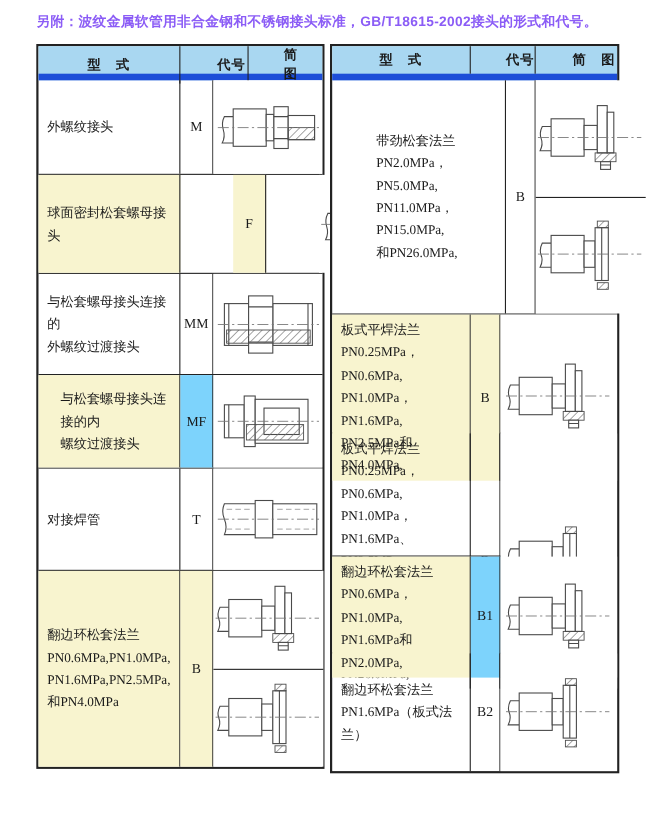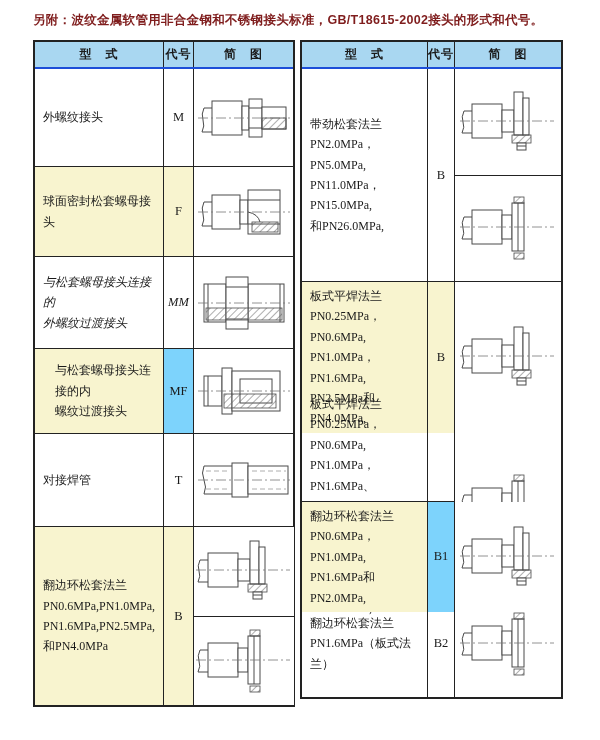--- a/index.html
+++ b/index.html
@@ -1,23 +1,23 @@
 <!DOCTYPE html>
 <html><head>
 <meta charset="utf-8">
 <style>
   html,body{margin:0;padding:0;background:#ffffff;}
   body{width:600px;height:740px;overflow:hidden;font-family:"Liberation Serif","DejaVu Serif",serif;color:#1a1a1a;}
   .page{position:relative;width:600px;height:740px;background:#fff;}
   .title{position:absolute;left:33px;top:12px;width:540px;font-family:"Liberation Sans","DejaVu Sans",sans-serif;
-         font-weight:700;font-size:12.5px;letter-spacing:.3px;color:#7f1d1d;}
+         font-weight:700;font-size:12.5px;letter-spacing:.3px;color:#8b5cf6;}
   .tbl{position:absolute;top:40px;border:2px solid #222;background:#fff;box-sizing:border-box;}
   .tbl-left{left:33px;width:262px;}
   .tbl-right{left:300px;width:263px;}
-  .thead{display:grid;height:25px;border-bottom:2px solid #1d4ed8;}
+  .thead{display:grid;height:25px;border-bottom:6px solid #1d4ed8;gap:32px;}
   .tbl-left .thead,.tbl-left .trow{grid-template-columns:129px 30px 1fr;}
   .tbl-right .thead,.tbl-right .trow{grid-template-columns:126px 27px 1fr;}
   .th{display:flex;align-items:center;justify-content:center;font-size:12px;font-weight:700;
       border-right:1px solid #222;letter-spacing:1px;}
   .th:last-child{border-right:none;}
   .trow{display:grid;border-bottom:1px solid #222;box-sizing:border-box;}
   .trow:last-child{border-bottom:none;}
   .c-type{display:flex;align-items:center;padding:4px 3px 4px 8px;font-size:12px;line-height:1.7;
           white-space:pre-line;border-right:1px solid #222;box-sizing:border-box;}
   .c-code{display:flex;align-items:center;justify-content:center;font-size:12.5px;border-right:1px solid #222;}
@@ -45,59 +45,59 @@
 <div class="page">
   <div class="title">另附：波纹金属软管用非合金钢和不锈钢接头标准，GB/T18615-2002接头的形式和代号。</div>
 
   <div class="tbl tbl-left">
     <div class="thead" style="background: rgb(169, 215, 241);">
       <div class="th">型　式</div>
       <div class="th">代号</div>
       <div class="th">简　图</div>
     </div>
     <div>
-        <div class="trow" style="height: 98px;">
+        <div class="trow" style="height: 86px;">
           <div class="c-type">外螺纹接头</div>
           <div class="c-code">M</div>
           <div class="c-sketch">
             <div class="sk">
               <svg class="dwg" width="96" height="60" viewBox="0 0 96 60">
 <path class="lnn" d="M16 20 H8 q-3 6 -1 12 q2 6 -1 12 H16"></path>
 <rect class="ln" x="16" y="13" width="30" height="34"></rect>
 <rect class="ln" x="46" y="18" width="7" height="24"></rect>
 <rect class="ln" x="53" y="11" width="13" height="38"></rect>
 <line class="lnn" x1="53" y1="20" x2="66" y2="20"></line>
                 <line class="lnn" x1="53" y1="40" x2="66" y2="40"></line>
 <rect class="ln" x="66" y="19" width="24" height="22"></rect>
 <rect class="ht" x="66" y="30" width="24" height="11"></rect>
 <line class="cl" x1="2" y1="30" x2="94" y2="30"></line>
               </svg>
             </div>
           </div>
         </div>
-        <div class="trow" style="height: 90px;">
+        <div class="trow" style="height: 90px; gap: 48px;">
           <div class="c-type" style="background: rgb(248, 244, 207);">球面密封松套螺母接头</div>
           <div class="c-code" style="background: rgb(248, 244, 207);">F</div>
           <div class="c-sketch">
             <div class="sk">
               <svg class="dwg" width="96" height="60" viewBox="0 0 96 60">
 <path class="lnn" d="M16 20 H8 q-3 6 -1 12 q2 6 -1 12 H16"></path>
 <rect class="ln" x="16" y="13" width="28" height="34"></rect>
 <rect class="ln" x="44" y="18" width="8" height="24"></rect>
 <rect class="ln" x="52" y="8" width="32" height="44"></rect>
 <line class="lnn" x1="52" y1="18" x2="84" y2="18"></line>
                 <line class="lnn" x1="52" y1="42" x2="84" y2="42"></line>
 <path class="lnn" d="M52 30 q10 2 12 10"></path>
 <rect class="ht" x="56" y="40" width="26" height="10"></rect>
 <line class="cl" x1="2" y1="30" x2="94" y2="30"></line>
               </svg>
             </div>
           </div>
         </div>
-        <div class="trow" style="height: 92px; font-style: italic;">
+        <div class="trow" style="height: 92px;">
           <div class="c-type">与松套螺母接头连接的
 外螺纹过渡接头</div>
           <div class="c-code">MM</div>
           <div class="c-sketch">
             <div class="sk">
               <svg class="dwg" width="96" height="62" viewBox="0 0 96 62">
 <rect class="ln" x="8" y="12" width="22" height="38"></rect>
                 <line class="lnn" x1="12" y1="12" x2="12" y2="50"></line>
 <rect class="ln" x="52" y="12" width="36" height="38"></rect>
                 <line class="lnn" x1="84" y1="12" x2="84" y2="50"></line>
@@ -183,21 +183,21 @@
       </div>
   </div>
 
   <div class="tbl tbl-right">
     <div class="thead" style="background: rgb(169, 215, 241);">
       <div class="th">型　式</div>
       <div class="th">代号</div>
       <div class="th">简　图</div>
     </div>
     <div>
-        <div class="trow" style="height: 213px;">
+        <div class="trow" style="height: 213px; padding-left: 32px;">
           <div class="c-type">带劲松套法兰
 PN2.0MPa，PN5.0MPa,
 PN11.0MPa，PN15.0MPa,
 和PN26.0MPa,</div>
           <div class="c-code">B</div>
           <div class="c-sketch">
             <div class="sk">
               <svg class="dwg" width="100" height="66" viewBox="0 0 100 66">
 <path class="lnn" d="M14 22 H6 q-3 6 -1 11 q2 5 -1 11 H14"></path>
 <rect class="ln" x="14" y="15" width="30" height="34"></rect>

